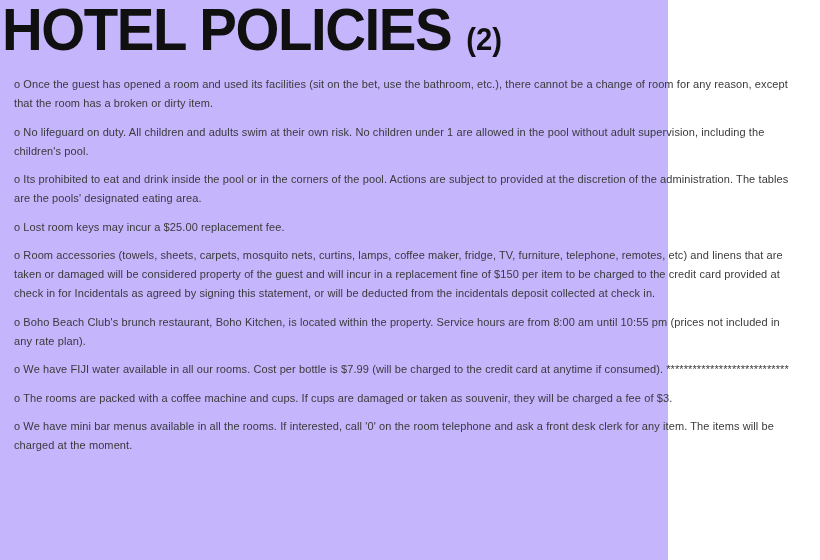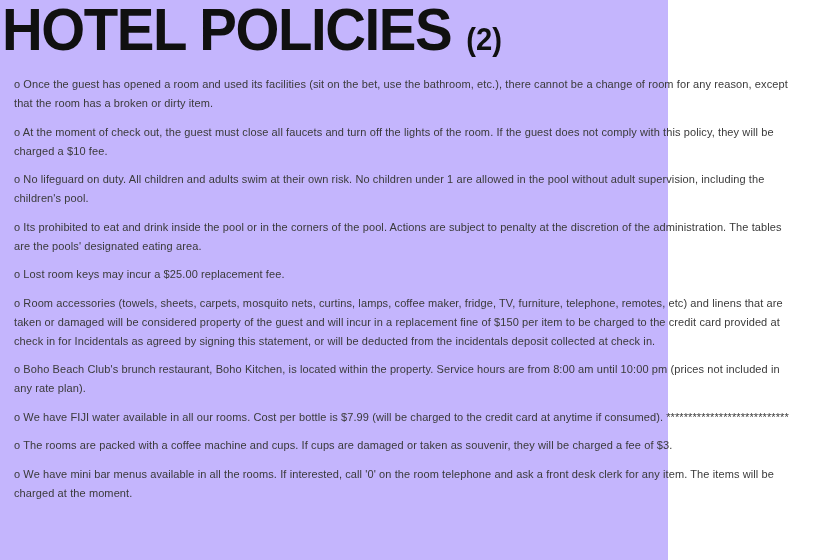--- a/index.html
+++ b/index.html
@@ -65,24 +65,23 @@
 
   <div class="title-row">
     <h1 class="doc-title">
       <span class="title-main">HOTEL POLICIES</span>
       <span class="title-suffix">(2)</span>
     </h1>
   </div>
 
   <div class="policy-list">
     <p class="policy">o Once the guest has opened a room and used its facilities (sit on the bet, use the bathroom, etc.), there cannot be a change of room for any reason, except that the room has a broken or dirty item.</p>
-    <p class="policy">o At the moment of check out, the guest must close all faucets and turn off the lights of the room. If the guest does not comply with this policy, they will be charged a $10 fee.</p>
     <p class="policy">o No lifeguard on duty. All children and adults swim at their own risk. No children under 1 are allowed in the pool without adult supervision, including the children's pool.</p>
-    <p class="policy">o Its prohibited to eat and drink inside the pool or in the corners of the pool. Actions are subject to penalty at the discretion of the administration. The tables are the pools' designated eating area.</p>
+    <p class="policy">o Its prohibited to eat and drink inside the pool or in the corners of the pool. Actions are subject to provided at the discretion of the administration. The tables are the pools' designated eating area.</p>
     <p class="policy">o Lost room keys may incur a $25.00 replacement fee.</p>
     <p class="policy">o Room accessories (towels, sheets, carpets, mosquito nets, curtins, lamps, coffee maker, fridge, TV, furniture, telephone, remotes, etc) and linens that are taken or damaged will be considered property of the guest and will incur in a replacement fine of $150 per item to be charged to the credit card provided at check in for Incidentals as agreed by signing this statement, or will be deducted from the incidentals deposit collected at check in.</p>
-    <p class="policy">o Boho Beach Club's brunch restaurant, Boho Kitchen, is located within the property. Service hours are from 8:00 am until 10:00 pm  (prices not included in any rate plan).</p>
+    <p class="policy">o Boho Beach Club's brunch restaurant, Boho Kitchen, is located within the property. Service hours are from 8:00 am until 10:55 pm  (prices not included in any rate plan).</p>
     <p class="policy">o We have FIJI water available in all our rooms. Cost per bottle is $7.99 (will be charged to the credit card at anytime if consumed). ****************************</p>
     <p class="policy">o The rooms are packed with a coffee machine and cups. If cups are damaged or taken as souvenir, they will be charged a fee of $3.</p>
     <p class="policy">o We have mini bar menus available in all the rooms. If interested, call '0' on the room telephone and ask a front desk clerk for any item. The items will be charged at the moment.</p>
   </div>
 
 </div>
 
 </body></html>

